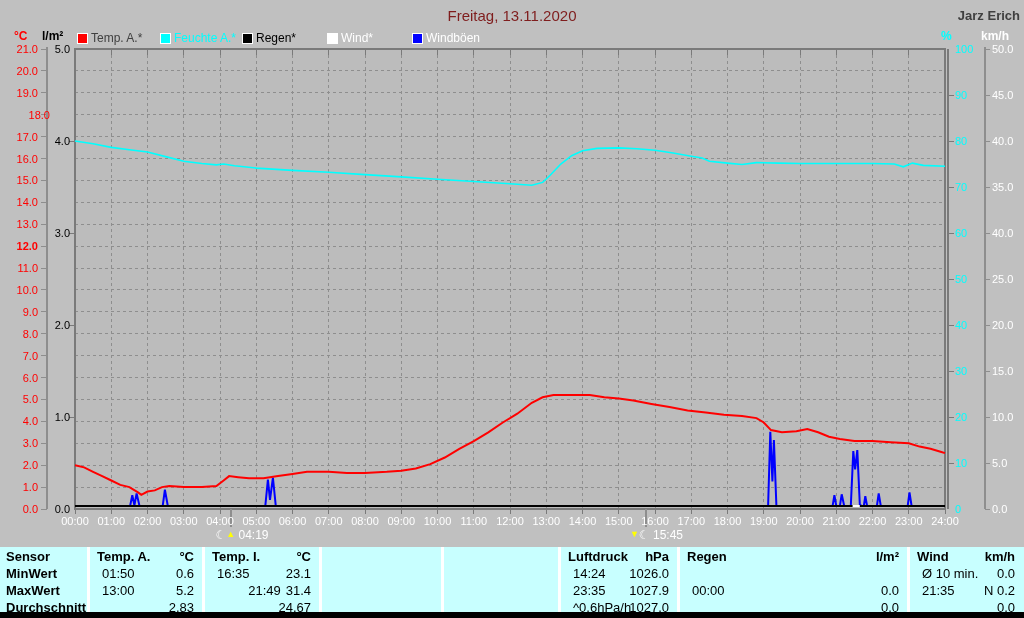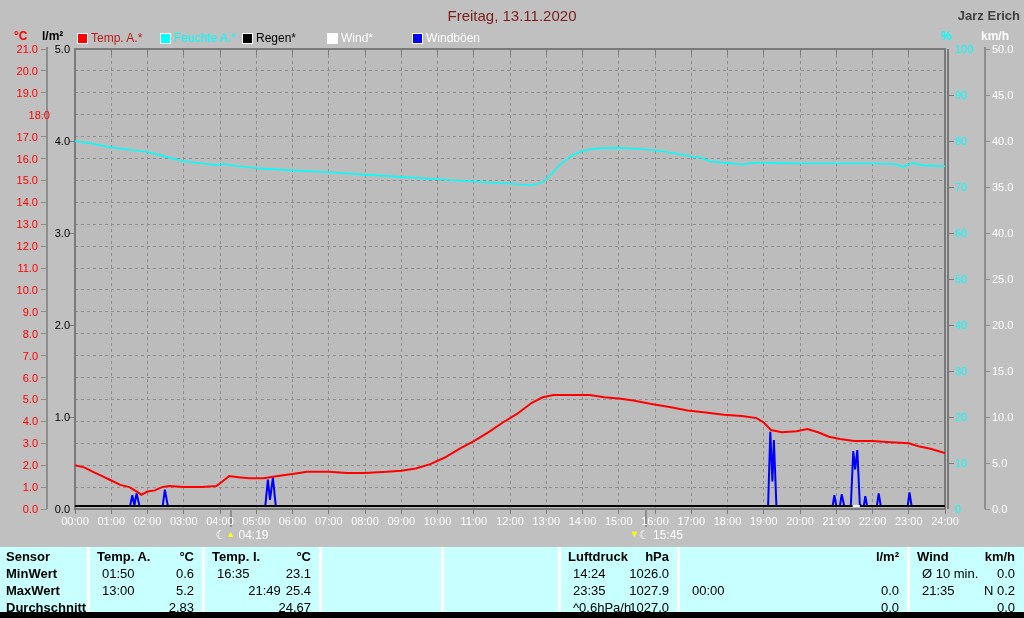--- a/index.html
+++ b/index.html
@@ -43,21 +43,21 @@
   <div id="station" class="abs">Jarz Erich</div>
 
   <div id="unit-temp" class="abs unit">°C</div>
   <div id="unit-rain" class="abs unit">l/m²</div>
   <div id="unit-hum" class="abs unit">%</div>
   <div id="unit-wind" class="abs unit">km/h</div>
 
   <div id="legend">
       <div class="abs legend-item" style="left: 77px;">
         <span class="legend-swatch" style="background:#ff0000"></span>
-        <span class="legend-label" style="color:#b91c1c">Temp. A.*</span>
+        <span class="legend-label" style="color:#404040">Temp. A.*</span>
       </div>
       <div class="abs legend-item" style="left: 160px;">
         <span class="legend-swatch" style="background:#00ffff"></span>
         <span class="legend-label" style="color:#00ffff">Feuchte A.*</span>
       </div>
       <div class="abs legend-item" style="left: 242px;">
         <span class="legend-swatch" style="background:#000000"></span>
         <span class="legend-label" style="color:#000000">Regen*</span>
       </div>
       <div class="abs legend-item" style="left: 327px;">
@@ -226,21 +226,21 @@
   <div id="labels">
       <div class="ticklabel t-red" style="left: 4px; top: 43px;">21.0</div>
       <div class="ticklabel t-red" style="left: 4px; top: 64.9048px;">20.0</div>
       <div class="ticklabel t-red" style="left: 4px; top: 86.8095px;">19.0</div>
       <div class="ticklabel t-red" style="left: 16px; top: 108.714px;">18.0</div>
       <div class="ticklabel t-red" style="left: 4px; top: 130.619px;">17.0</div>
       <div class="ticklabel t-red" style="left: 4px; top: 152.524px;">16.0</div>
       <div class="ticklabel t-red" style="left: 4px; top: 174.429px;">15.0</div>
       <div class="ticklabel t-red" style="left: 4px; top: 196.333px;">14.0</div>
       <div class="ticklabel t-red" style="left: 4px; top: 218.238px;">13.0</div>
-      <div class="ticklabel t-red" style="left: 4px; top: 240.143px;">12.0</div>
+      <div class="ticklabel t-red" style="left: 4px; top: 240.143px; font-weight: bold;">12.0</div>
       <div class="ticklabel t-red" style="left: 4px; top: 262.048px;">11.0</div>
       <div class="ticklabel t-red" style="left: 4px; top: 283.952px;">10.0</div>
       <div class="ticklabel t-red" style="left: 4px; top: 305.857px;">9.0</div>
       <div class="ticklabel t-red" style="left: 4px; top: 327.762px;">8.0</div>
       <div class="ticklabel t-red" style="left: 4px; top: 349.667px;">7.0</div>
       <div class="ticklabel t-red" style="left: 4px; top: 371.571px;">6.0</div>
       <div class="ticklabel t-red" style="left: 4px; top: 393.476px;">5.0</div>
       <div class="ticklabel t-red" style="left: 4px; top: 415.381px;">4.0</div>
       <div class="ticklabel t-red" style="left: 4px; top: 437.286px;">3.0</div>
       <div class="ticklabel t-red" style="left: 4px; top: 459.19px;">2.0</div>
@@ -315,30 +315,31 @@
       <div class="tcell " style="left: 102px; width: 93px; top: 19px; text-align: left;">01:50</div>
       <div class="tcell " style="left: 97px; width: 97px; top: 19px; text-align: right;">0.6</div>
       <div class="tcell " style="left: 102px; width: 93px; top: 36px; text-align: left;">13:00</div>
       <div class="tcell " style="left: 97px; width: 97px; top: 36px; text-align: right;">5.2</div>
       <div class="tcell " style="left: 97px; width: 97px; top: 53px; text-align: right;">2.83</div>
       <div class="tcell tbold" style="left: 212px; width: 99px; top: 2px; text-align: left;">Temp. I.</div>
       <div class="tcell tbold" style="left: 212px; width: 99px; top: 2px; text-align: right;">°C</div>
       <div class="tcell " style="left: 217px; width: 95px; top: 19px; text-align: left;">16:35</div>
       <div class="tcell " style="left: 212px; width: 99px; top: 19px; text-align: right;">23.1</div>
       <div class="tcell " style="left: 217px; width: 95px; top: 36px; text-align: center;">21:49</div>
-      <div class="tcell " style="left: 212px; width: 99px; top: 36px; text-align: right;">25.4</div>
+      <div class="tcell " style="left: 212px; width: 99px; top: 36px; text-align: right;">31.4</div>
       <div class="tcell " style="left: 212px; width: 99px; top: 53px; text-align: right;">24.67</div>
       <div class="tcell tbold" style="left: 568px; width: 101px; top: 2px; text-align: left;">Luftdruck</div>
       <div class="tcell tbold" style="left: 568px; width: 101px; top: 2px; text-align: right;">hPa</div>
       <div class="tcell " style="left: 573px; width: 97px; top: 19px; text-align: left;">14:24</div>
       <div class="tcell " style="left: 568px; width: 101px; top: 19px; text-align: right;">1026.0</div>
       <div class="tcell " style="left: 573px; width: 97px; top: 36px; text-align: left;">23:35</div>
       <div class="tcell " style="left: 568px; width: 101px; top: 36px; text-align: right;">1027.9</div>
       <div class="tcell " style="left: 573px; width: 97px; top: 53px; text-align: left;">^0.6hPa/h</div>
       <div class="tcell " style="left: 568px; width: 101px; top: 53px; text-align: right;">1027.0</div>
+      <div class="tcell tbold" style="left: 687px; width: 212px; top: 2px; text-align: left;">Regen</div>
       <div class="tcell tbold" style="left: 687px; width: 212px; top: 2px; text-align: right;">l/m²</div>
       <div class="tcell " style="left: 692px; width: 208px; top: 36px; text-align: left;">00:00</div>
       <div class="tcell " style="left: 687px; width: 212px; top: 36px; text-align: right;">0.0</div>
       <div class="tcell " style="left: 687px; width: 212px; top: 53px; text-align: right;">0.0</div>
       <div class="tcell tbold" style="left: 917px; width: 98px; top: 2px; text-align: left;">Wind</div>
       <div class="tcell tbold" style="left: 917px; width: 98px; top: 2px; text-align: right;">km/h</div>
       <div class="tcell " style="left: 922px; width: 94px; top: 19px; text-align: left;">Ø 10 min.</div>
       <div class="tcell " style="left: 917px; width: 98px; top: 19px; text-align: right;">0.0</div>
       <div class="tcell " style="left: 922px; width: 94px; top: 36px; text-align: left;">21:35</div>
       <div class="tcell " style="left: 917px; width: 98px; top: 36px; text-align: right;">N 0.2</div>

